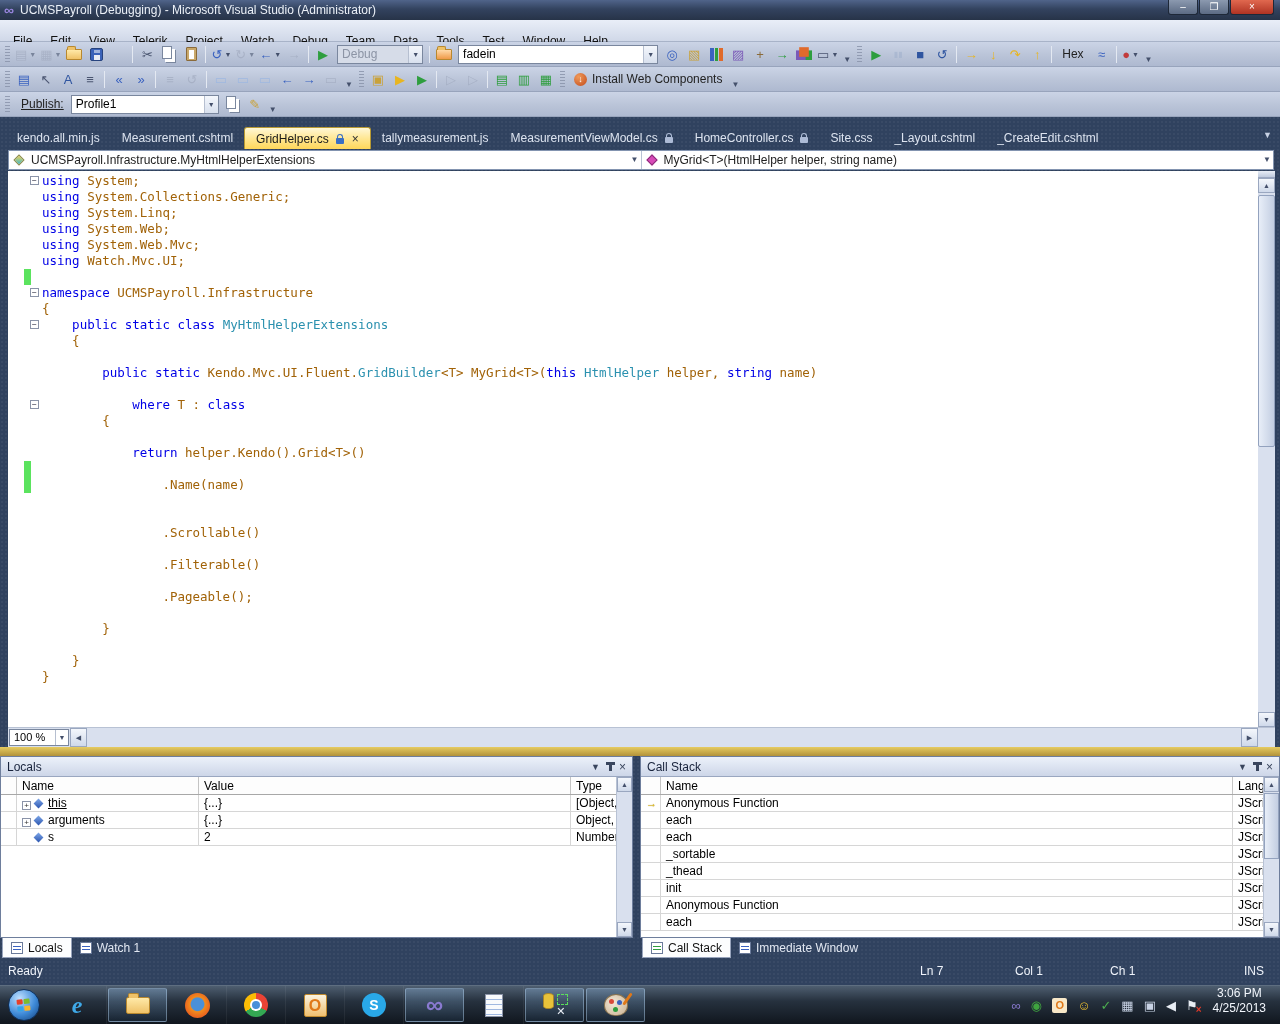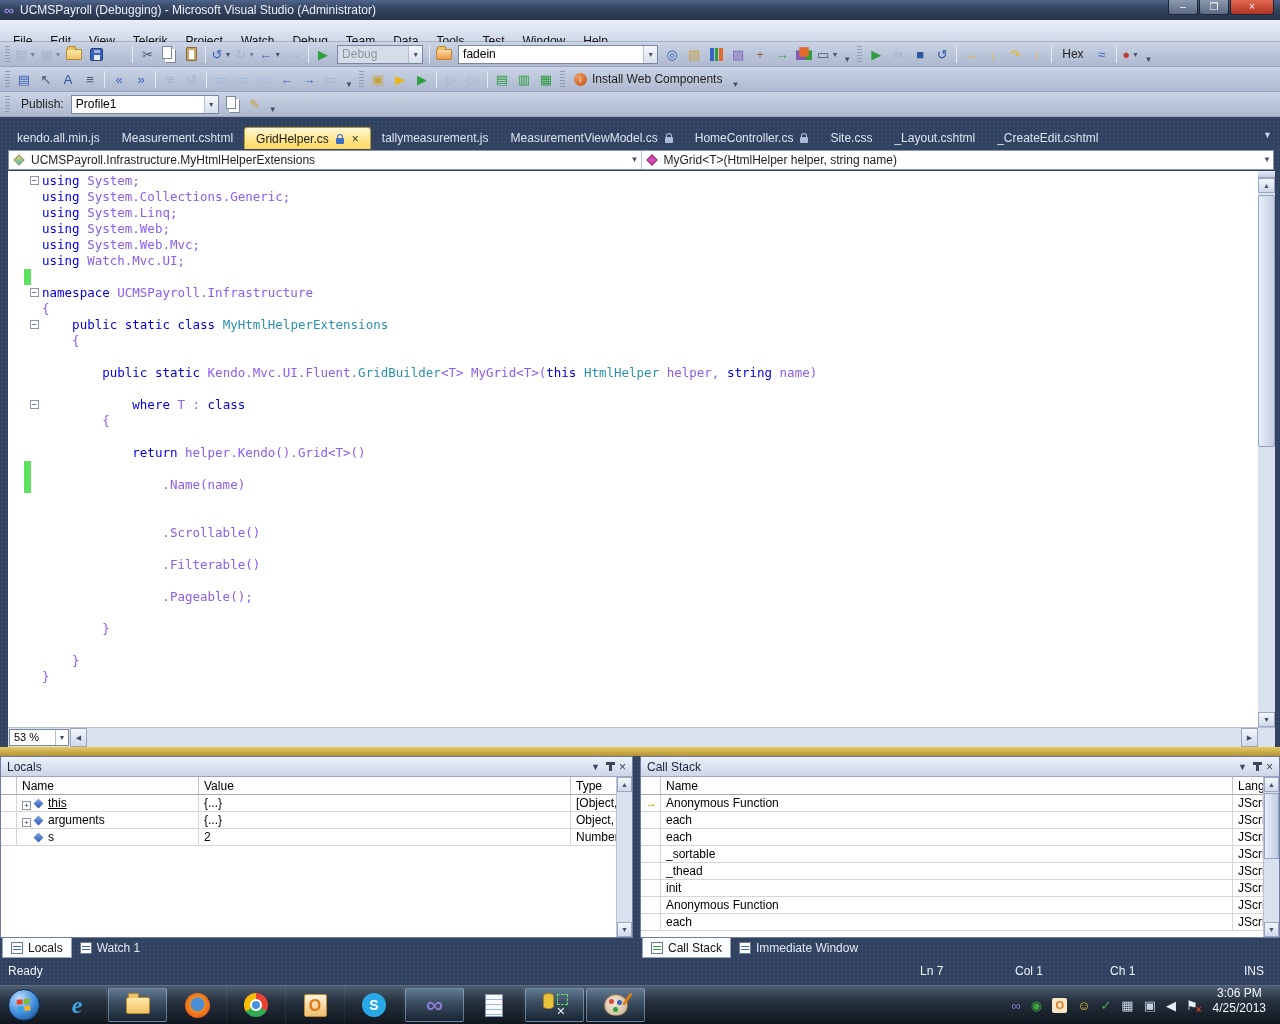--- a/index.html
+++ b/index.html
@@ -43,21 +43,21 @@
   .tbi.dis { opacity:.55; }
   .tbi .dd { font-size:7px; color:#44506B; margin-left:2px; }
   .tovf { color:#44506B; font-size:8px; padding:0 3px; align-self:flex-end; margin-bottom:2px;}
   .combo { height:19px; background:#fff; border:1px solid #7A879E; display:flex; align-items:center;
     margin:0 3px; }
   .combo .cv { flex:1; padding:0 4px; font-size:12px; white-space:nowrap; overflow:hidden; }
   .combo .ca { width:14px; height:100%; border-left:1px solid #B6BfD0; font-size:7px; color:#44506B;
     display:flex; align-items:center; justify-content:center; background:linear-gradient(#F4F7FC,#D8E0EE); }
   .combo.grey { background:#D6DCE8; } .combo.grey .cv { color:#8C94A5; }
   .ttxt { padding:2px 6px; border:1px solid transparent; color:#222; }
-  .tlbl { padding:2px 4px 2px 8px; color:#222; }
+  .tlbl { padding:2px 4px 2px 8px; color:#222;text-decoration:underline; }
   .tbtn { display:flex; align-items:center; height:21px; padding:0 6px; border-radius:2px; color:#222; }
   .tbtn .bic { width:13px; height:13px; border-radius:50%; margin-right:5px;
     background:radial-gradient(circle at 35% 30%, #F09A5A, #C24A1A); color:#fff; font-size:9px;
     line-height:13px; text-align:center; }
 
   
   .k-folder { width:16px; height:11px; background:linear-gradient(#FFE9A8,#EFC268); border:1px solid #B8882E;
     border-radius:1px; position:relative; }
   .k-folder::before { content:""; position:absolute; top:-4px; left:0; width:7px; height:3px;
     background:#EFC268; border:1px solid #B8882E; border-bottom:none; border-radius:2px 2px 0 0; }
@@ -102,21 +102,21 @@
   .dmd.mth { background:#D84AB8; border:1px solid #8A2A78; }
 
   
   #editor { left:8px; top:171px; width:1267px; height:576px; background:#fff; }
   #code { position:absolute; left:0; top:0; right:17px; bottom:20px; overflow:hidden; padding-top:2px; }
   .cl { height:16px; line-height:16px; position:relative; padding-left:34px; white-space:pre;
     font-family:"DejaVu Sans Mono", monospace; font-size:12.5px; }
   .chg { position:absolute; left:16px; top:0; width:7px; height:16px; background:#5BE35E; }
   .fb { position:absolute; left:22px; top:3px; width:9px; height:9px; border:1px solid #8A93A8;
     background:#fff; font-size:8px; line-height:7px; text-align:center; color:#445; }
-  .tok-kw { color:#0000E6; } .tok-ty { color:#2B91AF; } .tok-pl { color:#8b5cf6; }
+  .tok-kw { color:#0000E6; } .tok-ty { color:#2B91AF; } .tok-pl { color:#a16207; }
 
   .vscroll { position:absolute; right:0; top:0; width:17px; bottom:20px; background:#D9E0EE; }
   .sbtn { height:15px; background:linear-gradient(#F4F7FC,#CFD9EA); border:1px solid #9AA7C0;
     color:#44506B; font-size:7px; display:flex; align-items:center; justify-content:center; }
   .vsplit { height:7px; background:linear-gradient(#E8EDF6,#BFCADE); border-bottom:1px solid #9AA7C0; }
   .vthumb { position:absolute; left:0; top:24px; width:17px; height:252px;
     background:linear-gradient(90deg,#E8EEF8,#C3CEE2); border:1px solid #93A2BE; border-radius:2px; }
   .vdown { position:absolute; bottom:0; left:0; right:0; }
 
   #hscroll { position:absolute; left:0; bottom:0; right:0; height:20px; background:#D9E0EE;
@@ -569,21 +569,21 @@
       <div class="cl"><span class="tok-pl">}</span></div>
     </div>
   <div class="vscroll">
     <div class="vsplit"></div>
     <div class="sbtn">▲</div>
     <div class="vthumb"></div>
     <div class="sbtn vdown">▼</div>
   </div>
   <div id="hscroll">
     <div id="zoombox">
-      <span class="cv">53 %</span>
+      <span class="cv">100 %</span>
       <span class="ca">▼</span>
     </div>
     <div class="hbtn">◀</div>
     <div id="htrack"></div>
     <div class="hbtn" id="hright">▶</div>
     <div id="corner"></div>
   </div>
 </div>
 
 <div class="abs" id="goldbar"></div>

